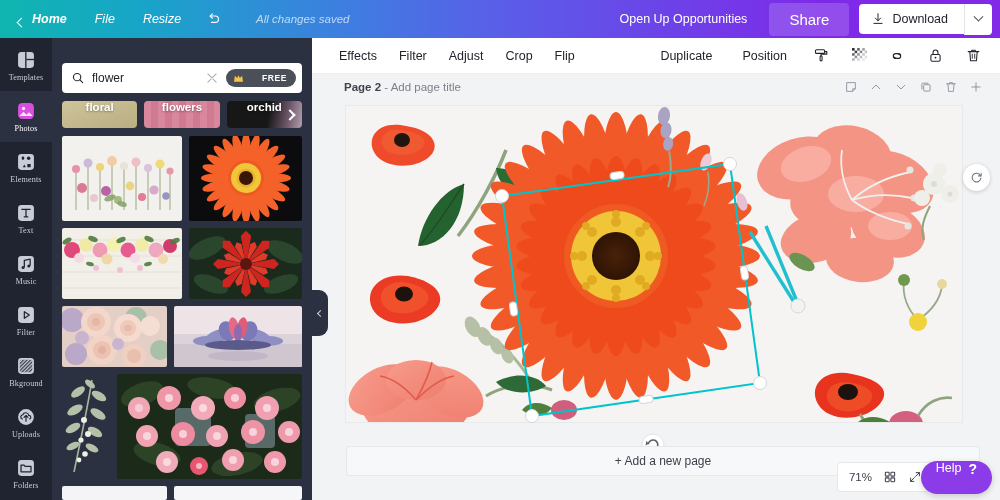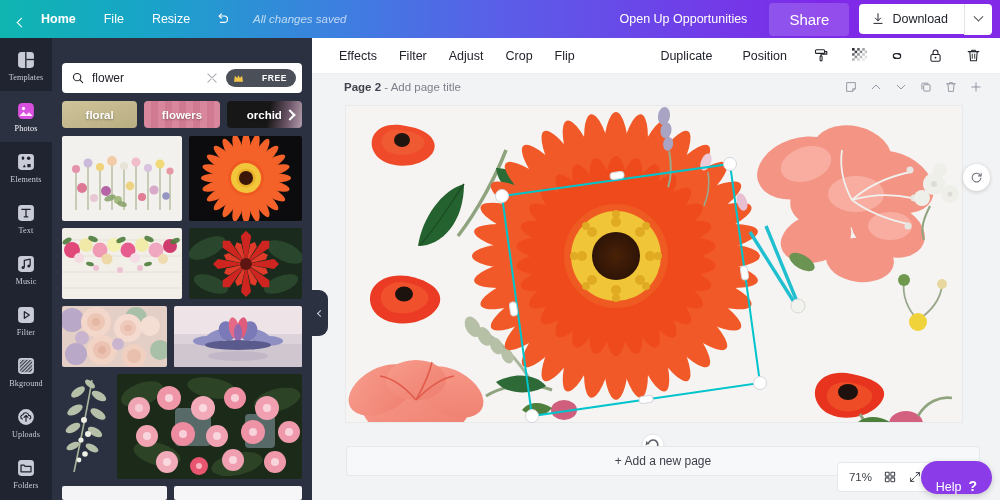--- a/index.html
+++ b/index.html
@@ -14,26 +14,26 @@
   
   .topbar {
     height: 38px; flex: 0 0 38px;
     background: linear-gradient(90deg,#0fb5b0 0%,#18a5c8 14%,#3d7fe0 34%,#5a5ee8 50%,#6b45e8 65%,#7d2ae8 82%,#8129e6 100%);
     display: flex; align-items: center; padding: 0 8px 0 10px;
     color: #fff; position: relative; z-index: 40;
   }
   .tb-left { display: flex; align-items: center; gap: 0; }
   .tb-item {
     font-size: 12.5px; color: #fff; padding: 6px 14px;
-    border-radius: 4px; cursor: pointer; white-space: nowrap; display: flex; align-items: flex-end; gap: 16px;
+    border-radius: 4px; cursor: pointer; white-space: nowrap; display: flex; align-items: flex-end; gap: 7px; font-style: italic;
   }
   .tb-home { font-weight: 600; padding-left: 8px; }
   .chev-left { display: inline-block; width: 7px; height: 7px; border-left: 1.6px solid #fff; border-bottom: 1.6px solid #fff; transform: rotate(45deg); }
   .tb-undo { padding: 6px 10px; }
-  .saved { font-size: 11.5px; font-style: italic; color: rgba(255,255,255,.68); margin-left: 12px; white-space: nowrap; }
+  .saved { font-size: 11.5px; font-style: italic; color: rgba(255,255,255,.68); margin-left: 24px; white-space: nowrap; }
   .tb-right { margin-left: auto; display: flex; align-items: center; gap: 2px; }
   .tb-promo { font-size: 12.5px; padding: 7px 14px; border-radius: 4px; cursor: pointer; white-space: nowrap; }
   .btn-share {
     font-size: 15px; background: rgba(255,255,255,.17); color: #fff;
     padding: 8px 20px; border-radius: 4px; cursor: pointer; margin-left: 6px; white-space: nowrap;
   }
   .dl-group { display: flex; align-items: center; margin-left: 8px; }
   .btn-download {
     background: #fff; color: #21242c; font-size: 12.5px; font-weight: 500;
     padding: 8px 16px 8px 12px; border-radius: 4px 0 0 4px; cursor: pointer;
@@ -77,21 +77,21 @@
     flex: 1; border: none; outline: none; font-size: 12px; color: #22242b;
     font-family: "Liberation Sans", sans-serif; background: transparent; min-width: 0;
   }
   .clear-x { width: 14px; height: 14px; cursor: pointer; flex: 0 0 14px; opacity: .5; }
   .free-badge {
     background: #4b4f58; color: #fff; font-size: 8.5px; font-weight: 700; letter-spacing: .6px;
     border-radius: 11px; padding: 4px 9px 4px 7px; display: flex; align-items: center; gap: 18px; cursor: pointer;
   }
   .tags { display: flex; gap: 7px; padding: 2px 10px 8px 10px; align-items: center; position: relative; }
   .tag {
-    height: 27px; border-radius: 4px; flex: 1; min-width: 0; display: flex; align-items: center; justify-content: center;
+    height: 27px; border-radius: 4px; flex: 1; min-width: 0; display: flex; align-items: flex-start; justify-content: center;
     font-size: 11.5px; font-weight: 700; color: #fff; cursor: pointer; overflow: hidden;
     text-shadow: 0 1px 2px rgba(0,0,0,.35);
   }
   .tag-0 { background: linear-gradient(160deg,#cfc49a,#b9ad82); }
   .tag-1 { background: repeating-linear-gradient(90deg,#d9879c,#d9879c 7px,#cf7a90 7px,#cf7a90 14px); }
   .tag-2 { background: linear-gradient(100deg,#171717 55%,#6d5668 80%,#b49fae 100%); position: relative; }
   .tag-chev {
     position: absolute; right: 8px; top: 50%; transform: translateY(-50%) rotate(-45deg);
     width: 8px; height: 8px; border-right: 2px solid #fff; border-bottom: 2px solid #fff; pointer-events:none;
   }
@@ -149,21 +149,21 @@
 
   .zoombar {
     position: absolute; right: 66px; bottom: 8px; height: 30px; background: #fff;
     border: 1px solid #e6e8ec; border-radius: 4px; display: flex; align-items: center; gap: 3px; padding: 0 7px;
   }
   .zoom-val { font-size: 11.5px; color: #3e414b; padding: 0 4px; cursor: pointer; }
   .zb-ico { width: 22px; height: 22px; display: flex; align-items: center; justify-content: center; border-radius: 3px; cursor: pointer; }
 
   .help-btn {
     position: absolute; right: 8px; bottom: 6px; background: #8b3ce8; color: #fff;
-    border-radius: 18px; height: 33px; padding: 0 15px; display: flex; align-items: flex-end; gap: 7px;
+    border-radius: 18px; height: 33px; padding: 0 15px; display: flex; align-items: flex-start; gap: 7px;
     font-size: 12.5px; cursor: pointer; box-shadow: 0 2px 6px rgba(0,0,0,.18);
   }
   .help-q { font-weight: 700; font-size: 14px; }
 </style>
 </head>
 <body>
 
 <div class="app">
 
   <div class="topbar">

